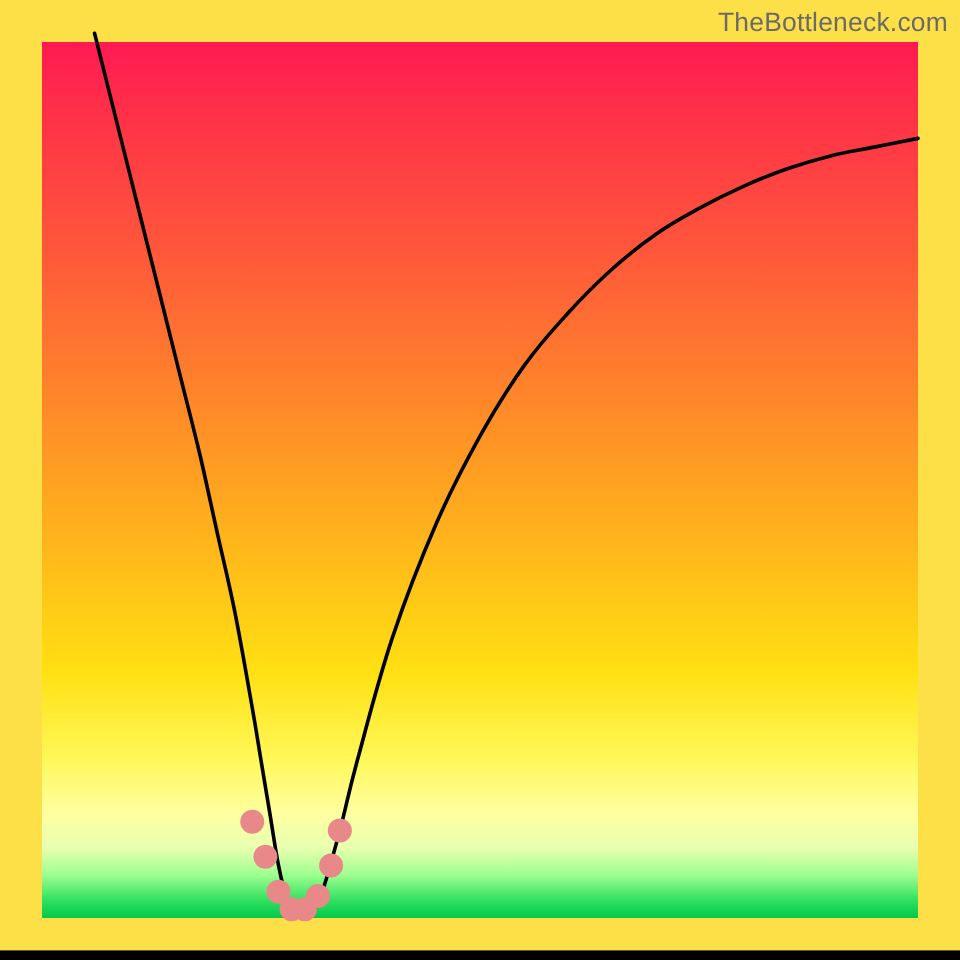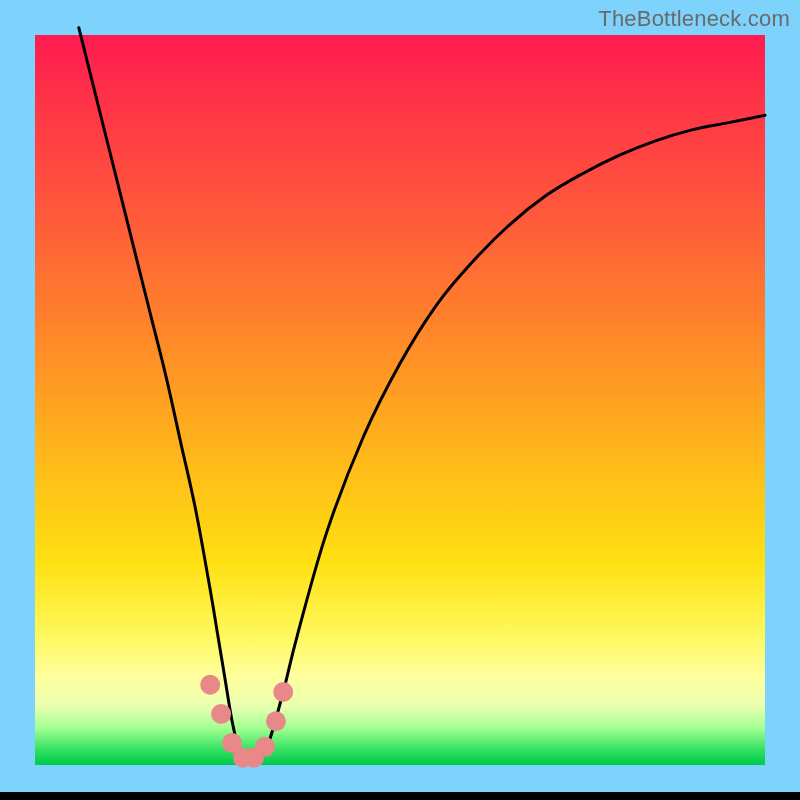--- a/index.html
+++ b/index.html
@@ -10,21 +10,21 @@
     background: #000000;
     overflow: hidden;
     font-family: Arial, Helvetica, sans-serif;
   }
   .frame {
     position: absolute;
     top: 0;
     left: 0;
     width: 800px;
     height: 792px;
-    background: #7dd3fc;
+    background: #fde047;
   }
   .plot-area {
     position: absolute;
     top: 35px;
     left: 35px;
     width: 730px;
     height: 730px;
     
     background: linear-gradient(
       to bottom,

